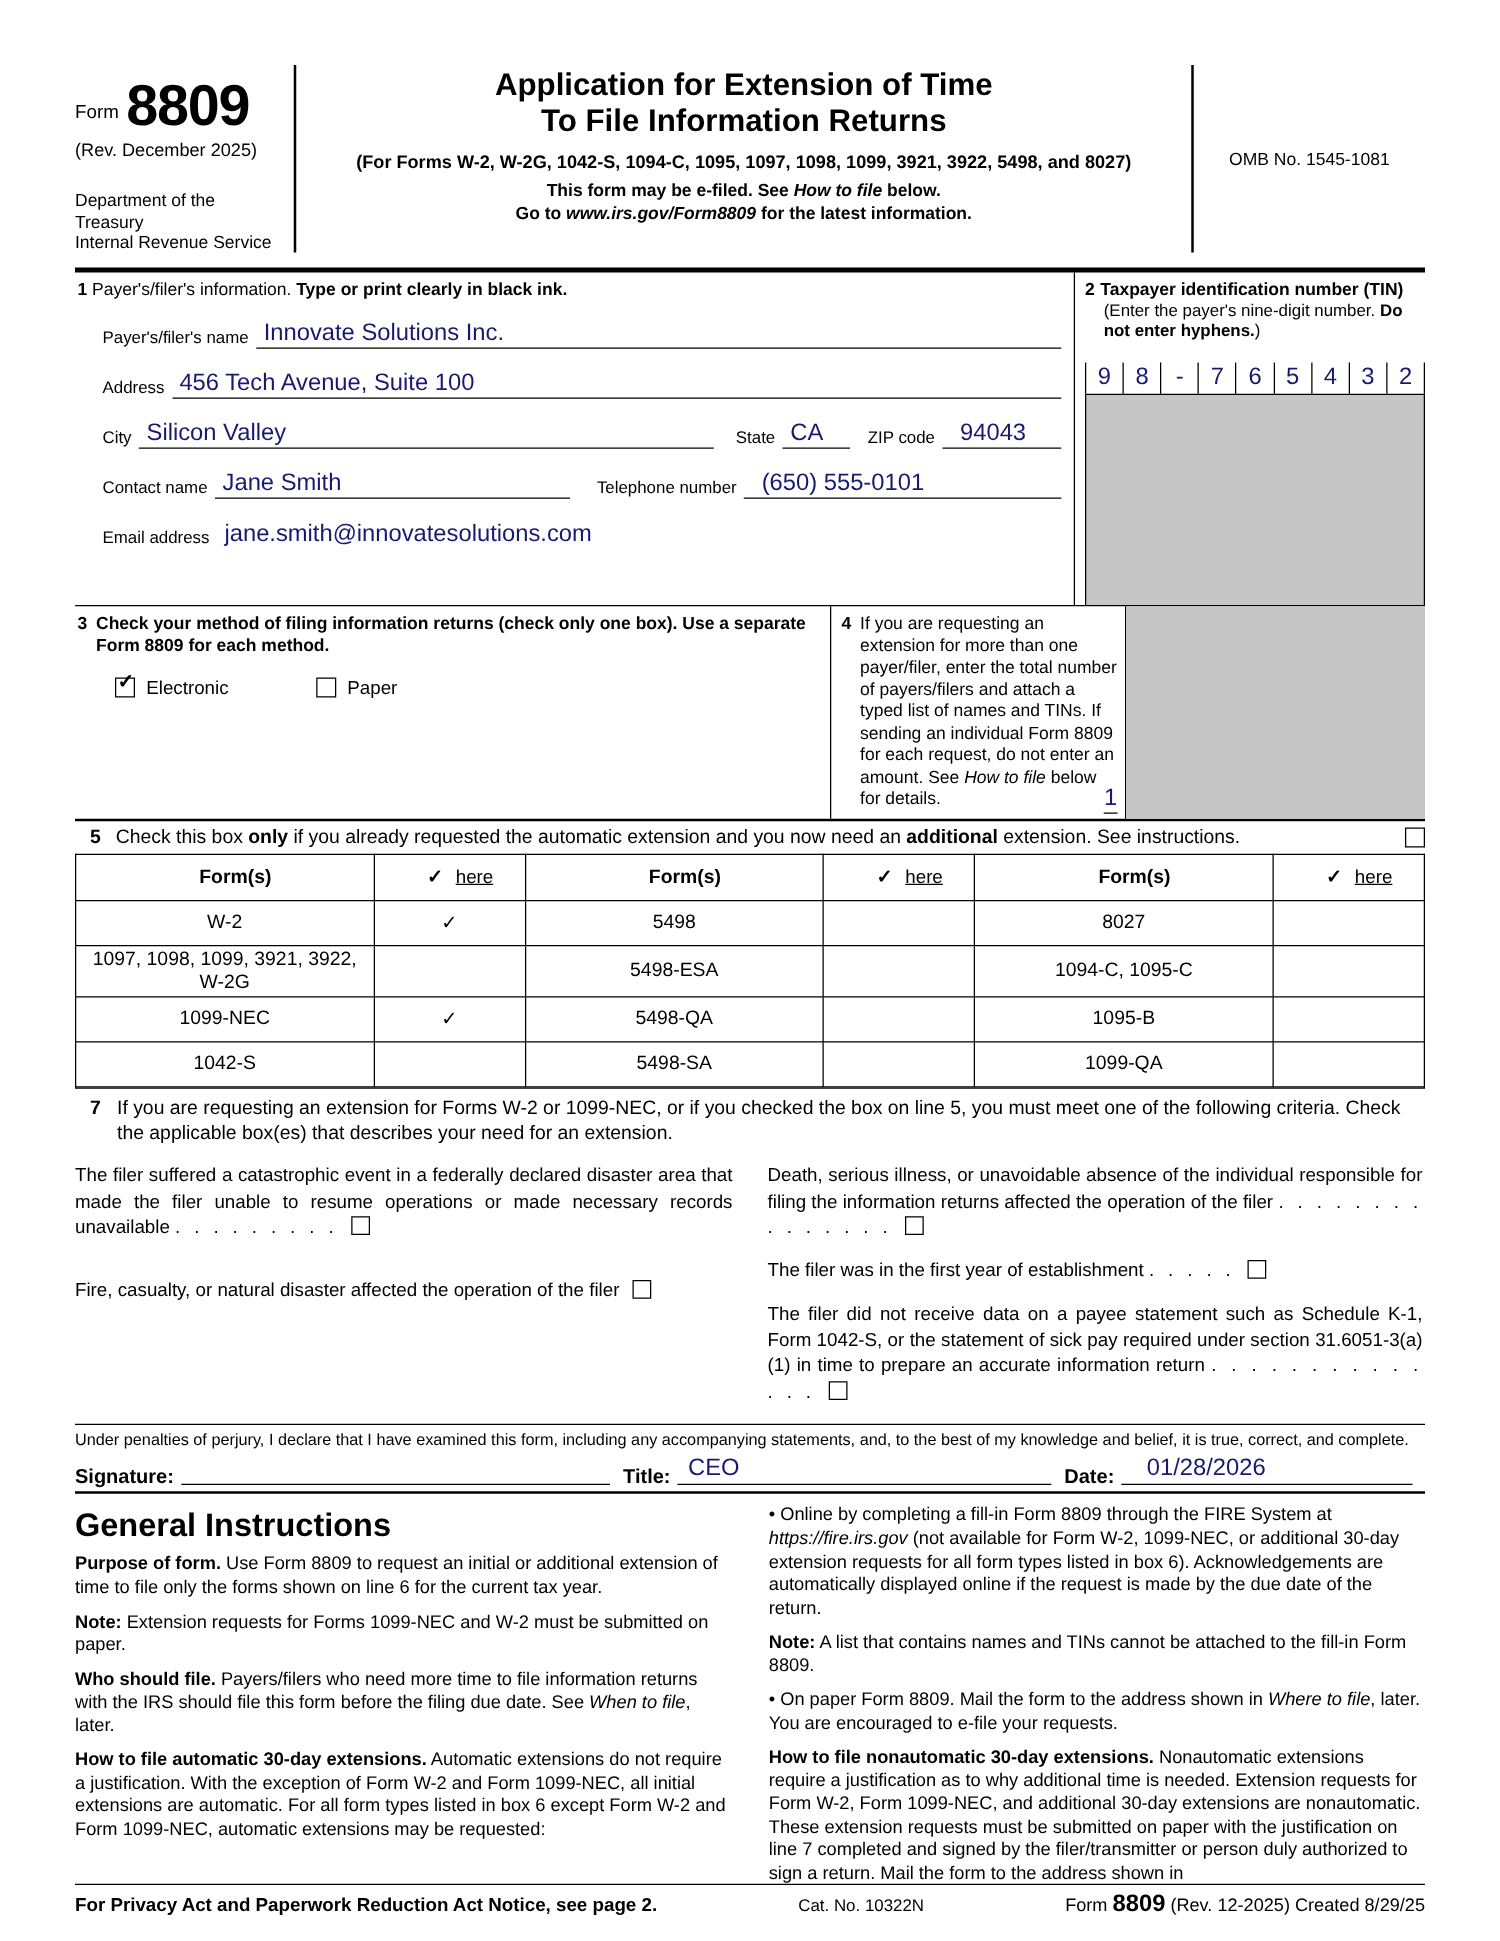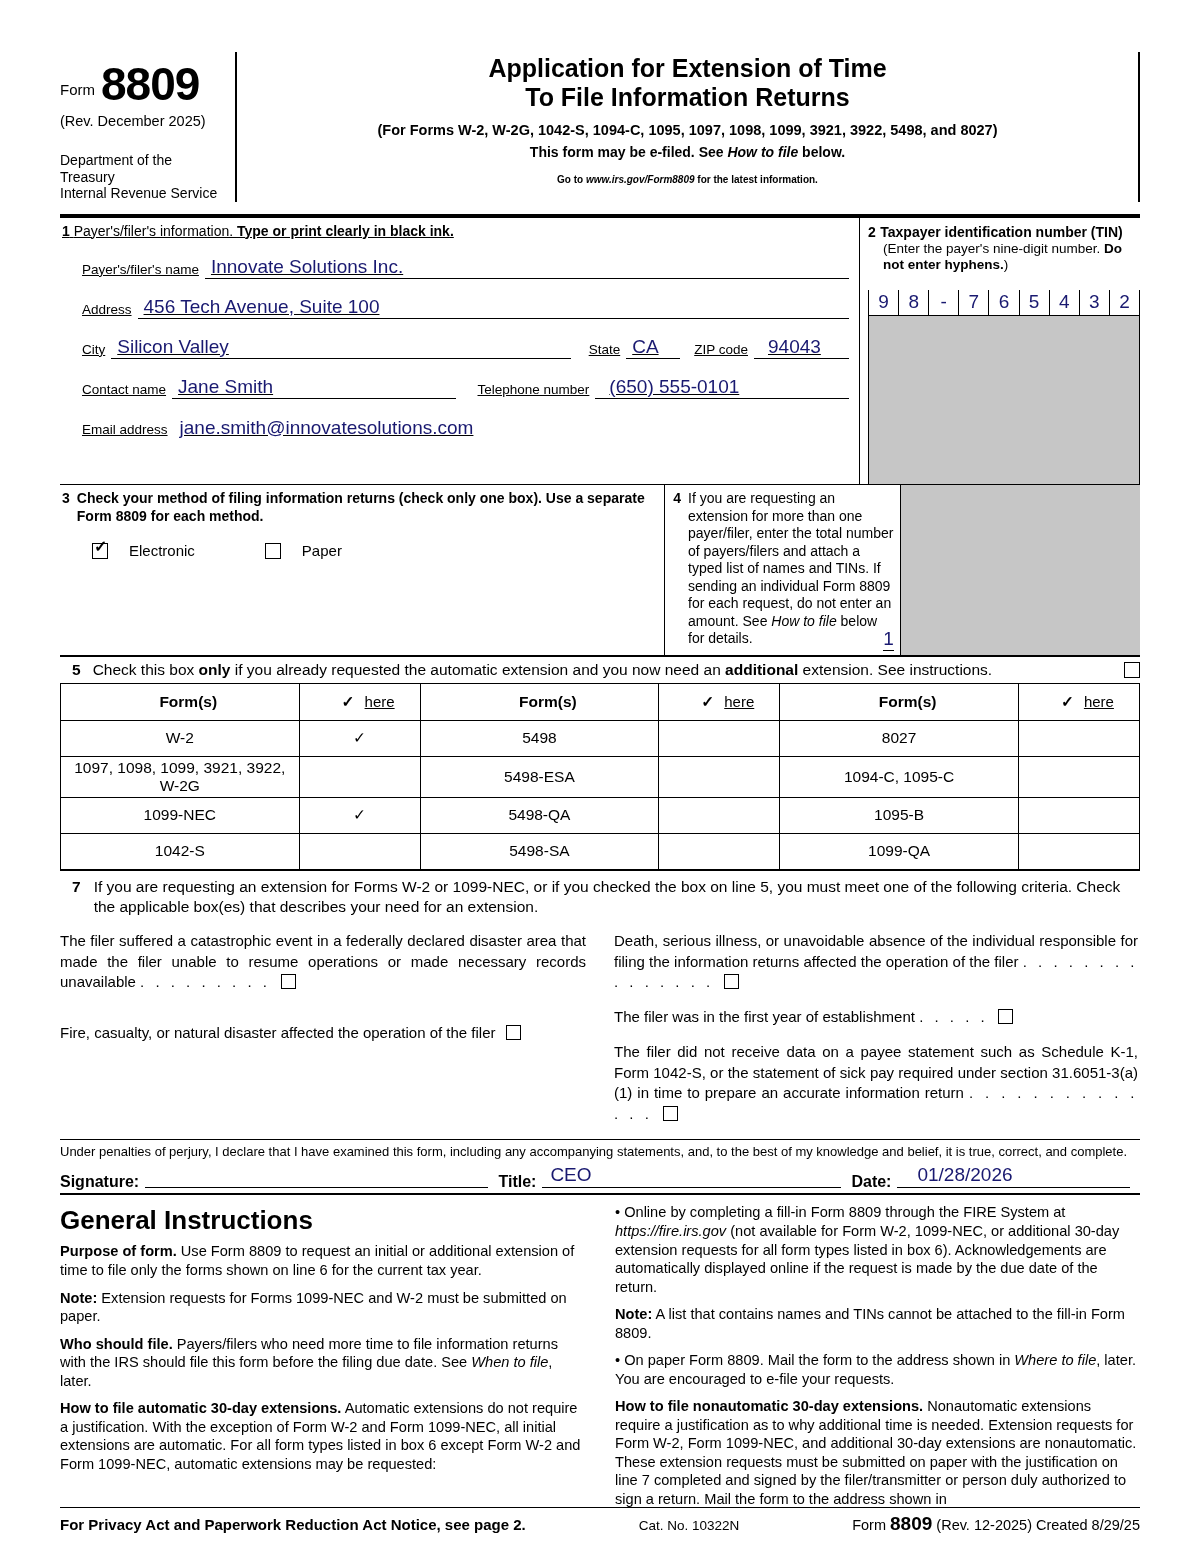--- a/index.html
+++ b/index.html
@@ -20,33 +20,33 @@
   .form-word { font-size:15px; line-height:1; padding-bottom:7px; }
   .form-num { font-size:46px; font-weight:bold; line-height:0.88; letter-spacing:-1px; }
   .rev { font-size:14.5px; margin-top:9px; }
   .dept { font-size:14px; line-height:1.18; margin-top:23px; }
 
   .hdr-mid { flex:1; border-left:2.5px solid #000; border-right:2.5px solid #000;
              text-align:center; padding:2px 10px 0 10px; }
   .t1 { font-size:25px; font-weight:bold; line-height:1.16; }
   .t2 { font-size:14.5px; font-weight:bold; margin-top:10px; }
   .t3 { font-size:14px; font-weight:bold; margin-top:6px; }
-  .t4 { font-size:10px; font-weight:bold; margin-top:14px; }
+  .t4 { font-size:14px; font-weight:bold; margin-top:2px; }
   .hdr-right { width:185px; display:flex; align-items:center; justify-content:center; }
   .omb { font-size:14px; }
 
   .rule-thick { border-top:2.5px solid #000; margin-top:12px; }
 
   
   .donot { font-size:15.5px; font-style:italic; line-height:1.42; padding:7px 0 6px 0; }
   .donot b { font-style:italic; }
 
   
   .box12 { display:flex; border-top:2.2px solid #000; }
-  .box1 { flex:1; padding:5px 0 6px 0; border-right:1.3px solid #000;text-decoration:underline; }
+  .box1 { flex:1; padding:5px 0 6px 0; border-right:1.3px solid #000; }
   .box2 { width:280px; padding:5px 0 0 8px; }
   .ln-num { font-weight:bold; font-size:14px; }
   .l1head { font-size:14px; padding-left:2px; }
   .l1head b { font-size:14px; }
 
   .fieldrow { display:flex; align-items:flex-end; margin-top:16px; padding-left:22px; padding-right:10px; }
   .flabel { font-size:13.5px; white-space:nowrap; padding-bottom:2px; }
   .fline { flex:1; border-bottom:1.3px solid #000; margin-left:6px; min-height:24px;
            display:flex; align-items:flex-end; }
   .fval { font-size:19px; color:#191970; line-height:1.05; padding-left:6px; padding-bottom:1px; white-space:nowrap; }
@@ -60,21 +60,21 @@
              border-left:1.2px solid #000; padding:1px 0 2px 0; }
   .tincell:last-child { border-right:1.2px solid #000; }
   .grayblock { background:#c6c6c6; border-left:1.2px solid #000; border-right:1.2px solid #000; }
 
   
   .box34 { display:flex; border-top:1.3px solid #000; }
   .box3 { width:calc(100% - 280px - 93px); padding:5px 8px 8px 0; border-right:1.3px solid #000; }
   .box4 { flex:1; padding:5px 6px 4px 8px; border-right:1.3px solid #000; }
   .box34gray { width:280px; background:#c6c6c6; }
   .cbrow { display:flex; gap:70px; margin-top:17px; padding-left:32px; align-items:center; }
-  .cbitem { display:flex; align-items:center; gap:21px; font-size:15px; }
+  .cbitem { display:flex; gap:9px; font-size:15px; }
   .cbox { width:16px; height:16px; border:1.6px solid #000; display:inline-block;
           position:relative; background:#fff; }
   .cbox.chk::after { content:"✓"; position:absolute; left:1px; top:-5px;
                      font-size:16px; font-weight:bold; line-height:1; }
   .amt-line { border-bottom:1.4px solid #000; flex:1; margin-left:10px; text-align:center;
               font-size:19px; color:#191970; }
 
   
   .line5 { display:flex; align-items:center; border-top:2.2px solid #000; padding:4px 0 4px 0;justify-content:flex-end; }
   .l5txt { font-size:15.5px; flex:1; padding-left:12px; }
@@ -152,20 +152,23 @@
     <div class="hdr-mid">
       <div class="t1">Application for Extension of Time</div>
       <div class="t1">To File Information Returns</div>
       <div class="t2">(For Forms W-2, W-2G, 1042-S, 1094-C, 1095, 1097, 1098, 1099, 3921, 3922, 5498, and 8027)</div>
       <div class="t3">
         <span>This form may be e-filed. See </span><i>How to file</i><span> below.</span>
       </div>
       <div class="t4">
         <span>Go to </span><i>www.irs.gov/Form8809</i><span> for the latest information.</span>
       </div>
+    </div>
+    <div class="hdr-right">
+      <div class="omb">OMB No. 1545-1081</div>
     </div>
   </div>
 
   <div class="rule-thick"></div>
 
 
   <div class="box12">
     <div class="box1">
       <div class="l1head">
         <span class="ln-num">1</span>

